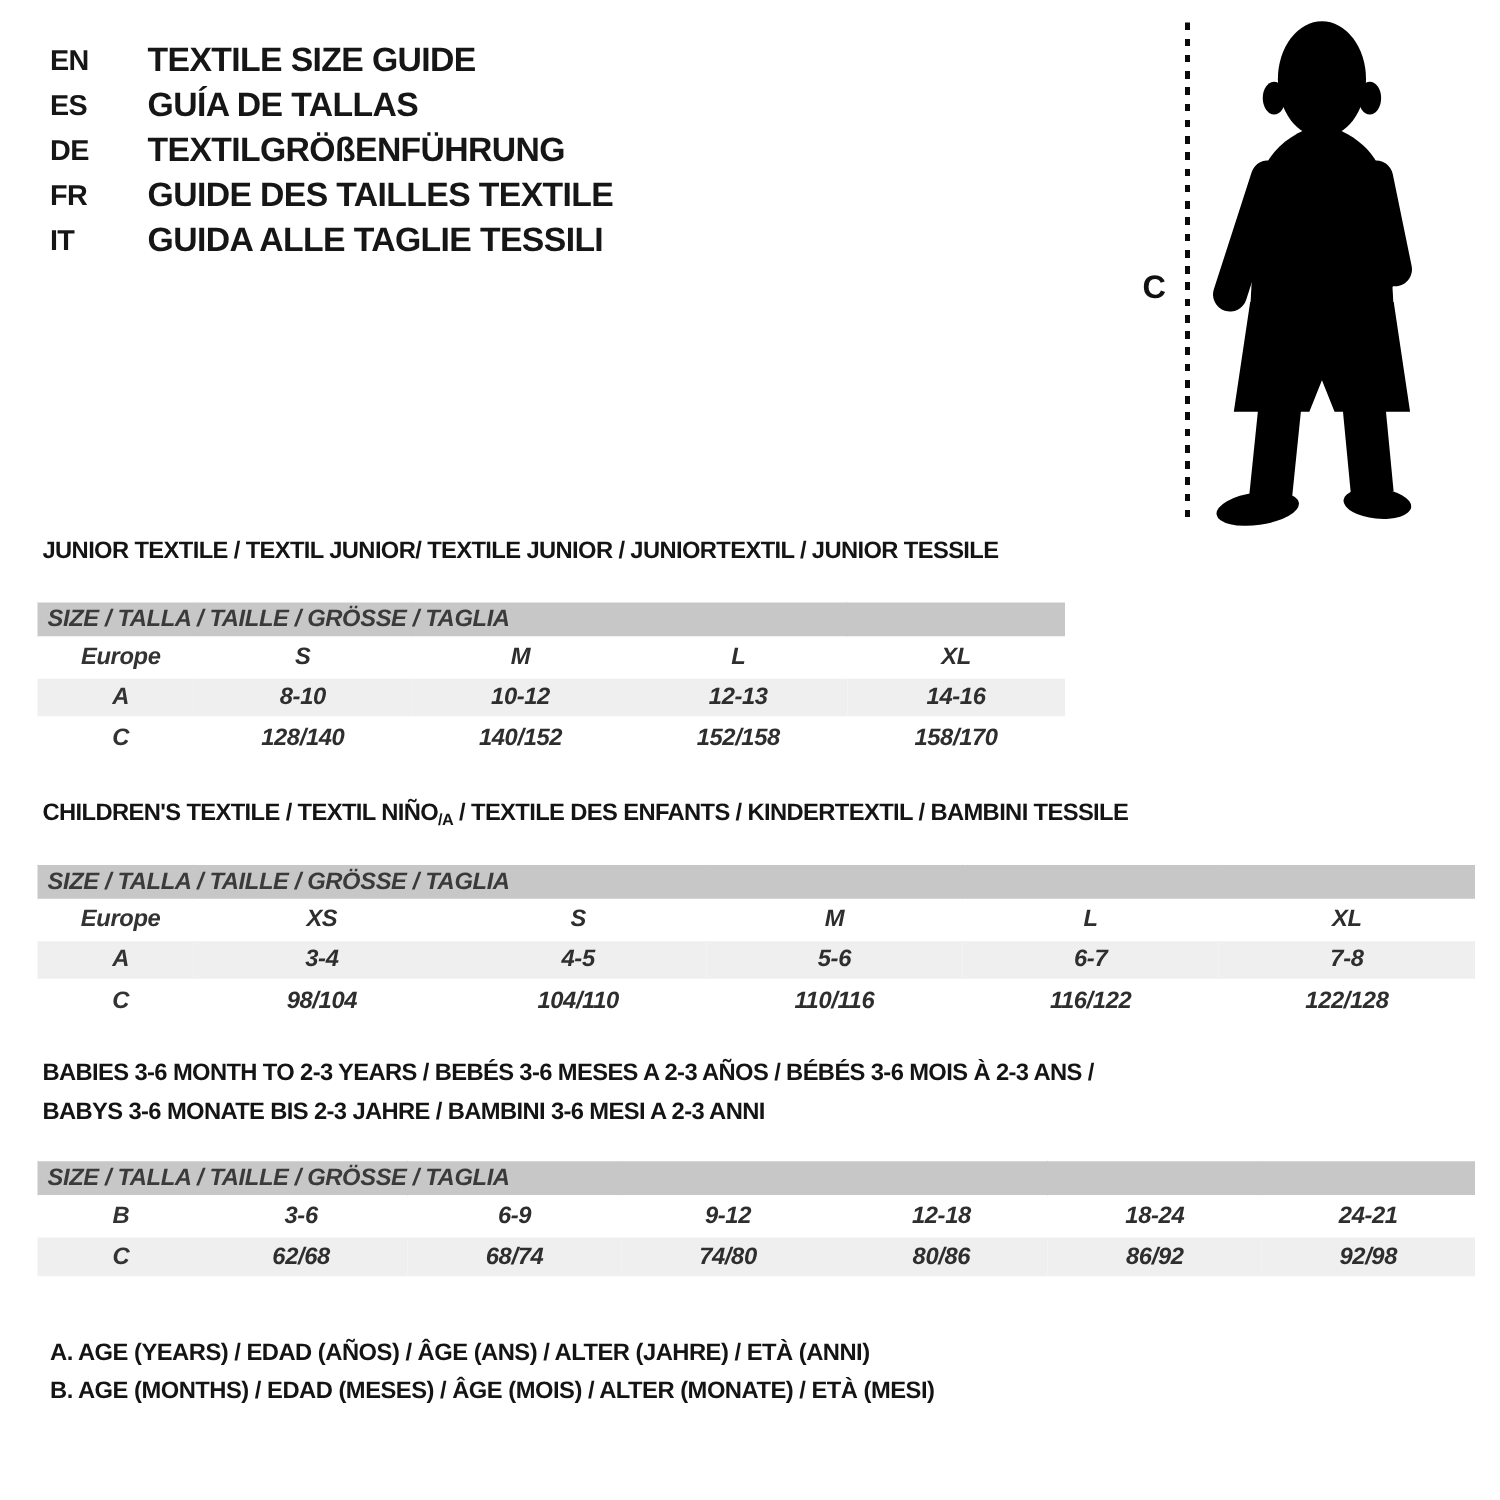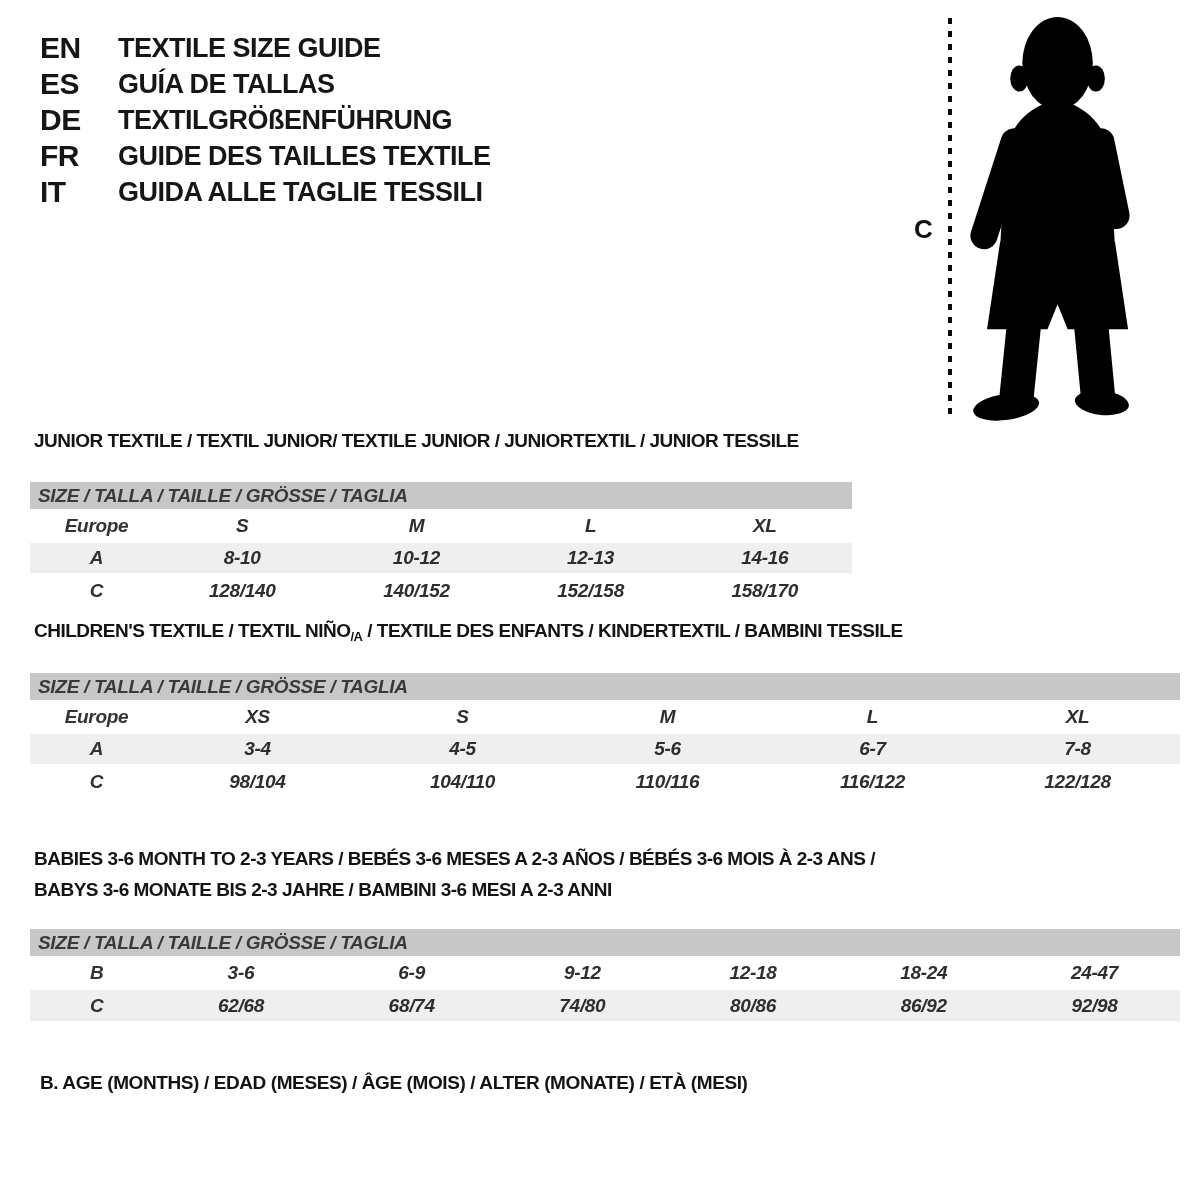--- a/index.html
+++ b/index.html
@@ -10,21 +10,21 @@
     background:#ffffff;
     font-family:"Liberation Sans", sans-serif;
     color:#1b1b1b;
     overflow:hidden;
   }
 
   
   #lang-block { position:absolute; left:40px; top:30px; }
   .lang-row { display:flex; height:36px; align-items:center; }
   .lang-code {
-    width:78px; font-size:30px; font-weight:bold; letter-spacing:-0.5px; color:#161616;
+    width:78px; font-size:23px; font-weight:bold; letter-spacing:-0.5px; color:#161616;
   }
   .lang-label {
     font-size:27px; font-weight:bold; letter-spacing:-0.5px; color:#161616; white-space:nowrap;
   }
 
   
   #diagram { position:absolute; left:0; top:0; width:1200px; height:430px; }
   #measure-line {
     position:absolute; left:948px; top:18px; width:4px; height:398px;
     background:repeating-linear-gradient(to bottom, #0a0a0a 0 6px, transparent 6px 13px);
@@ -52,21 +52,21 @@
   .size-table tr.hdr td {
     background:#c7c7c7; color:#3a3a3a; text-align:left; padding-left:8px;
     height:29px; font-size:19px;
   }
   .size-table td.lbl { text-align:center; padding-left:8px; color:#333; }
   .size-table tr.shaded td { background:#efefef; }
   .size-table tr { border-top:2px solid #ffffff;font-style:italic; }
 
   #sec-junior   { top:430px; width:822px; }
   #sec-junior   .size-table { width:822px;  margin-top:28px; }
-  #sec-children { top:620px; width:1150px; }
+  #sec-children { top:640px; width:1150px; }
   #sec-children .size-table { width:1150px; margin-top:27px; }
   #sec-babies   { top:843px; width:1150px; }
   #sec-babies   .size-table { width:1150px; margin-top:22px; }
   .two-line .section-title { line-height:31px; }
 
   col.c-label { width:125px; }
   #sec-junior   col.c-val { width:174px; }
   #sec-children col.c-val { width:205px; }
   #sec-babies   col.c-val { width:170px; }
 
@@ -225,32 +225,33 @@
           <tr class="hdr">
         <td colspan="7">SIZE / TALLA / TAILLE / GRÖSSE / TAGLIA</td>
       </tr>
       <tr>
         <td class="lbl">B</td>
         <td>3-6</td>
         <td>6-9</td>
         <td>9-12</td>
         <td>12-18</td>
         <td>18-24</td>
-        <td>24-47</td>
+        <td>24-21</td>
       </tr>
       <tr class="shaded">
         <td class="lbl">C</td>
         <td>62/68</td>
         <td>68/74</td>
         <td>74/80</td>
         <td>80/86</td>
         <td>86/92</td>
         <td>92/98</td>
       </tr>
     </tbody>
       </table>
   </div>
 
   <div id="footnotes">
+    <div class="footnote">A. AGE (YEARS) / EDAD (AÑOS) / ÂGE (ANS) / ALTER (JAHRE) / ETÀ (ANNI)</div>
     <div class="footnote">B. AGE (MONTHS) / EDAD (MESES) / ÂGE (MOIS) / ALTER (MONATE) / ETÀ (MESI)</div>
   </div>
 
 </div>
 
 </body></html>

